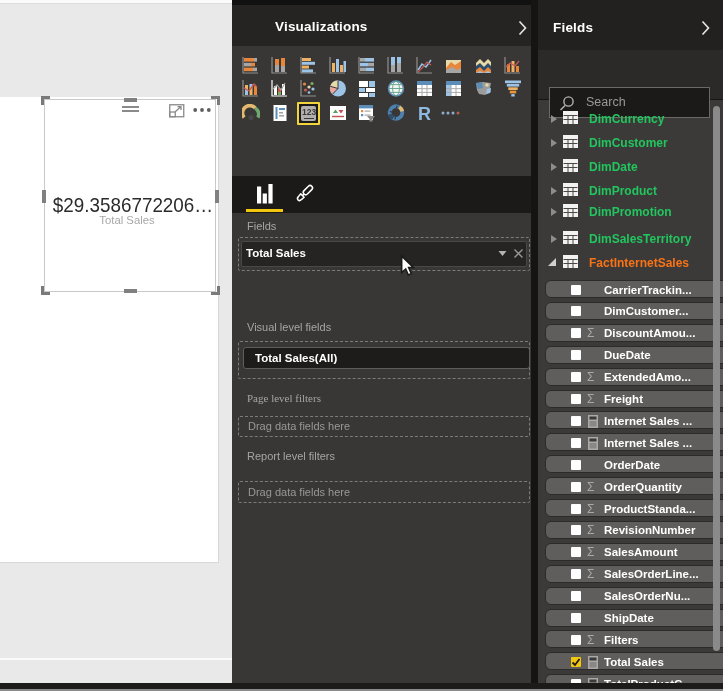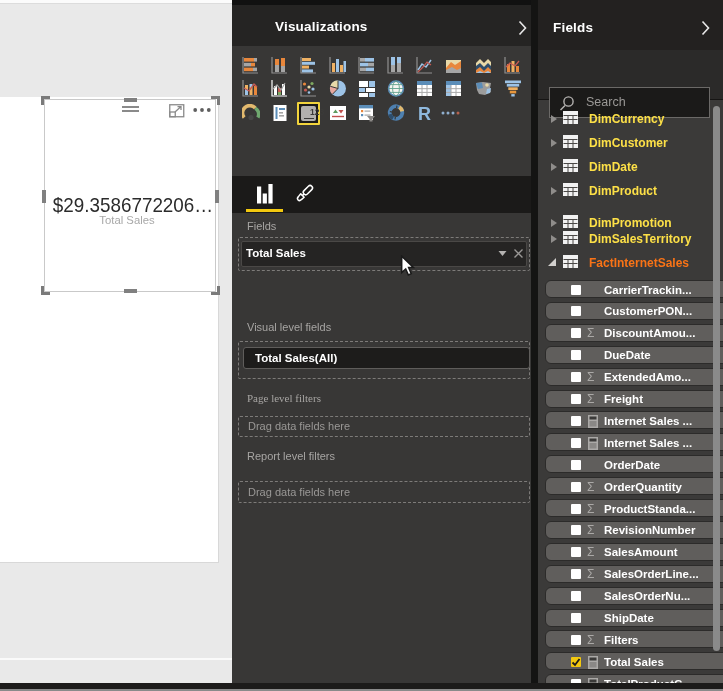--- a/index.html
+++ b/index.html
@@ -53,21 +53,21 @@
 
 
 #fpane { left:538px; top:0; width:185px; height:691px; background:#3B3A39; }
 #fpane .hdr { left:0; top:0; width:185px; height:50px; background:#232120; }
 #fpane .searchband { left:0; top:50px; width:185px; height:50px; background:#2b2a29; border-bottom:1px solid #161514; }
 #searchbox { left:11px; top:58px; width:161px; height:31px; background:#1b1a19; border:1px solid #6b6967;margin-top:29px; }
 #searchbox span { position:absolute; left:36px; top:7px; font-size:12.5px; color:#9a9896; }
 
 .trow { position:absolute; left:0; width:180px; height:24px; }
 .trow .arr { position:absolute; left:13px; top:8px; width:0; height:0; border-left:6px solid #8f8d8b; border-top:4px solid transparent; border-bottom:4px solid transparent; }
-.trow .nm { position:absolute; left:51px; top:5px; font-size:12px; font-weight:bold; color:#fde047; }
+.trow .nm { position:absolute; left:51px; top:5px; font-size:12px; font-weight:bold; color:#22c55e; }
 .frow { position:absolute; left:7px; width:197px; height:18px; background:#605e5c; border:1px solid #2c2b2a; border-radius:6px; }
 .frow .cb { position:absolute; left:25px; top:3.5px; width:10px; height:10px; background:#fff; border-radius:1px; }
 .frow .sg { position:absolute; left:41px; top:1.5px; font-size:12px; color:#aba9a7; }
 .frow .nm { position:absolute; left:58px; top:2.5px; font-size:11.5px; font-weight:bold; color:#fff; }
 #scrollthumb { left:175px; top:106px; width:7px; height:545px; background:#8a8a8a; border-radius:4px; }
 
 
 #bottomstrip { left:0; top:683px; width:723px; height:8px; background:#1c1b1a; }
 #bottomedge { left:0; top:689px; width:723px; height:2px; background:#8a8a8a; }
 </style>
@@ -267,21 +267,21 @@
       </svg>
       <svg style="left:39px;top:104px" width="18" height="18" viewBox="0 0 18 18">
         <rect x="2.5" y="1" width="13" height="16" fill="#ffffff"></rect>
     <rect x="4.5" y="3" width="2" height="12" fill="#5B8DB8"></rect>
     <rect x="8" y="4" width="6" height="2" fill="#5B8DB8"></rect>
     <rect x="8" y="8" width="4" height="1.6" fill="#A6A6A6"></rect>
     <rect x="8" y="11" width="5" height="1.6" fill="#A6A6A6"></rect>
       </svg>
       <div style="position:absolute;left:65px;top:102px;width:23px;height:23px;border:2px solid #F2D43C;background:#1b1a19;border-radius:1px;">
         <div style="position:absolute;left:2px;top:2px;width:15px;height:15px;background:#b2b0ae;border-radius:2px;"></div>
-        <div style="position:absolute;left:3px;top:3px;width:13px;font-size:8.5px;font-weight:bold;color:#3b3a39;text-align:center;padding-left:8px;">123</div>
+        <div style="position:absolute;left:3px;top:3px;width:13px;font-size:8.5px;font-weight:bold;color:#3b3a39;text-align:center;">123</div>
         <div style="position:absolute;left:4.5px;top:13.5px;width:10px;height:1.6px;background:#3b3a39;"></div>
       </div>
       <svg style="left:97px;top:104px" width="18" height="18" viewBox="0 0 18 18">
         <rect x="1" y="2" width="16" height="14" fill="#ffffff"></rect>
     <path d="M4 9 L6.5 5.5 L9 9 Z" fill="#5E9C5E"></path>
     <path d="M9.5 6 L12 9.5 L14.5 6 Z" fill="#C0504D"></path>
     <path d="M3 12.5 H15" stroke="#C0504D" stroke-width="1.4"></path>
       </svg>
       <svg style="left:126px;top:104px" width="18" height="18" viewBox="0 0 18 18">
         <rect x="1" y="1" width="14" height="15" fill="#ffffff"></rect>
@@ -392,21 +392,21 @@
   <div class="nm">DimDate</div>
       </div>
       <div class="trow" style="top:179px">
         <div class="arr"></div>
   <svg style="position:absolute;left:25px;top:4px" width="16" height="14">
    <rect x="0" y="0" width="15" height="13" fill="#f2f2f2"></rect>
    <path d="M0.5 4.5 H14.5 M0.5 8.5 H14.5 M5 5 V13 M10 5 V13" stroke="#4a4846" stroke-width="1" fill="none"></path>
   </svg>
   <div class="nm">DimProduct</div>
       </div>
-      <div class="trow" style="top:211px">
+      <div class="trow" style="top:200px">
         <div class="arr"></div>
   <svg style="position:absolute;left:25px;top:4px" width="16" height="14">
    <rect x="0" y="0" width="15" height="13" fill="#f2f2f2"></rect>
    <path d="M0.5 4.5 H14.5 M0.5 8.5 H14.5 M5 5 V13 M10 5 V13" stroke="#4a4846" stroke-width="1" fill="none"></path>
   </svg>
   <div class="nm">DimPromotion</div>
       </div>
       <div class="trow" style="top:227px">
         <div class="arr"></div>
   <svg style="position:absolute;left:25px;top:4px" width="16" height="14">
@@ -424,21 +424,21 @@
    <path d="M0.5 4.5 H14.5 M0.5 8.5 H14.5 M5 5 V13 M10 5 V13" stroke="#4a4846" stroke-width="1" fill="none"></path>
   </svg>
   <div class="nm" style="color:#f97316">FactInternetSales</div>
       </div>
       <div class="frow" style="top:280px">
         <div class="cb"></div>
         <div class="nm">CarrierTrackin...</div>
       </div>
       <div class="frow" style="top:301.9px">
         <div class="cb"></div>
-        <div class="nm">CustomerPON...</div>
+        <div class="nm">DimCustomer...</div>
       </div>
       <div class="frow" style="top:323.8px">
         <div class="cb"></div>
         <div class="sg">Σ</div>
         <div class="nm">DiscountAmou...</div>
       </div>
       <div class="frow" style="top:345.7px">
         <div class="cb"></div>
         <div class="nm">DueDate</div>
       </div>

